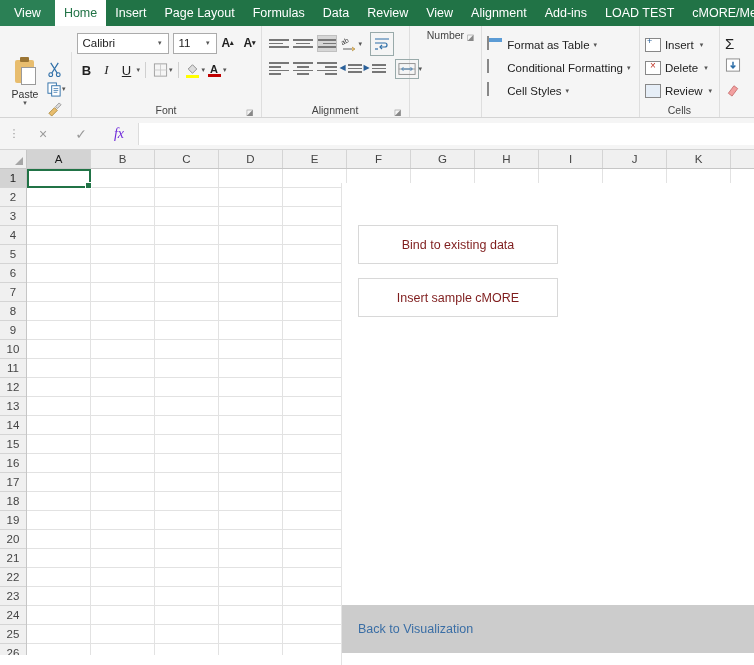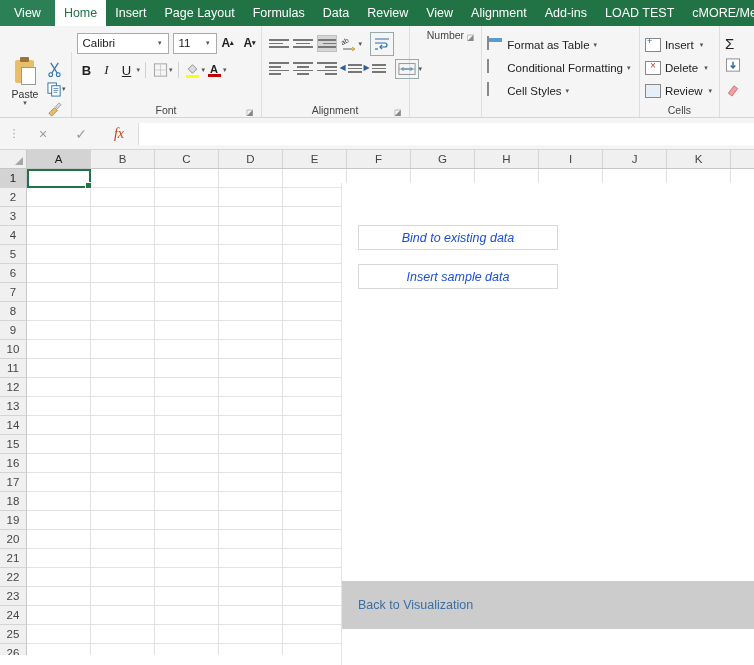--- a/index.html
+++ b/index.html
@@ -136,21 +136,21 @@
   .namebox {
     width: 98px; height: 22px; background: #fff;
     border: 1px solid #c8c8c8;
     display: flex; align-items: center;
     font-size: 12px; color: #222; padding-left: 6px;
   }
   .namebox .nv { flex: 1; }
   .namebox .nc { font-size: 7px; color: #555; padding-right: 5px; }
   .fdots { width: 20px; text-align: center; color: #999; font-size: 11px; letter-spacing: 0; }
   .fbtn { width: 38px; text-align: center; font-size: 14px; color: #999; }
-  .fbtn.fx { font-style: italic; font-family: "Liberation Serif", serif; color: #c2410c; font-size: 14px; }
+  .fbtn.fx { font-style: italic; font-family: "Liberation Serif", serif; color: #6d28d9; font-size: 14px; }
   .finput { flex: 1; height: 22px; background: #fff; border-left: 1px solid #dcdcdc; }
 
   
   .sheet { position: relative; height: 505px; background: #fff; overflow: hidden; }
   .colhead {
     display: flex; height: 19px;
     background: #f0f0f0; border-bottom: 1px solid #c6c6c6;
   }
   .corner {
     width: 27px; min-width: 27px; background: #f0f0f0;
@@ -203,28 +203,28 @@
   .tp-title {
     font-size: 24px; font-weight: normal; color: #262626;
     letter-spacing: 0.1px; margin: 0 0 22px 0;
     font-family: "Liberation Sans", sans-serif;
   }
   .tp-sub {
     font-size: 12.5px; font-weight: bold; color: #1a1a1a;
     margin: 0 0 22px 0;
   }
   .tp-btn {
-    width: 200px; height: 25px;
+    width: 200px; height: 39px;
     background: #fff; border: 1px solid #d8d8d8;
-    font-size: 12.5px; color: #1d4ed8;
+    font-size: 12.5px; color: #7f1d1d;
     display: flex; align-items: center; justify-content: center;
-    margin-bottom: 14px; cursor: pointer; font-style: italic;
+    margin-bottom: 14px; cursor: pointer;
   }
   .tp-footer {
-    position: absolute; left: 0; bottom: 36px;
+    position: absolute; left: 0; bottom: 12px;
     width: 413px; height: 48px;
     background: #cccccc;
     display: flex; align-items: center;
     padding-left: 16px;
   }
   .tp-link {
     font-size: 12.5px; color: #3a6ea5; cursor: pointer;
   }
 </style>
 </head>
@@ -920,20 +920,20 @@
             <div class="gcell"></div>
             <div class="gcell"></div>
           </div>
         </div>
     </div>
   </div>
 
   <div class="taskpane">
     <div class="tp-inner">
       <div class="tp-btn">Bind to existing data</div>
-      <div class="tp-btn">Insert sample data</div>
+      <div class="tp-btn">Insert sample cMORE</div>
     </div>
     <div class="tp-footer">
       <span class="tp-link">Back to Visualization</span>
     </div>
   </div>
 
 </div>
 
 </body></html>

